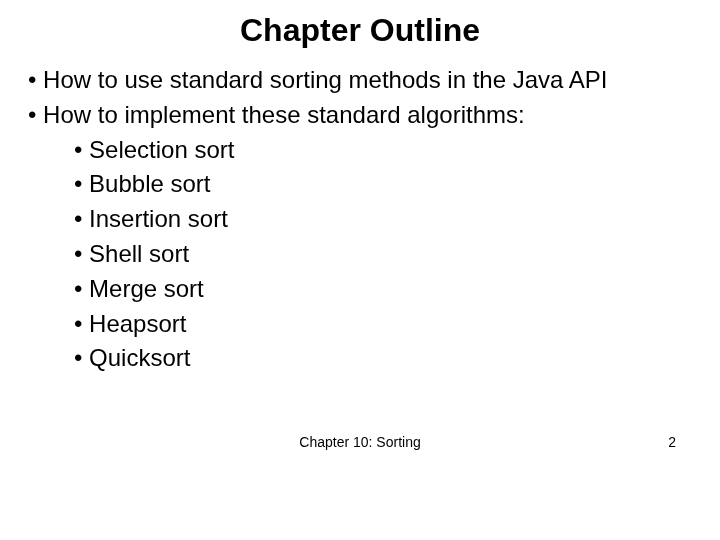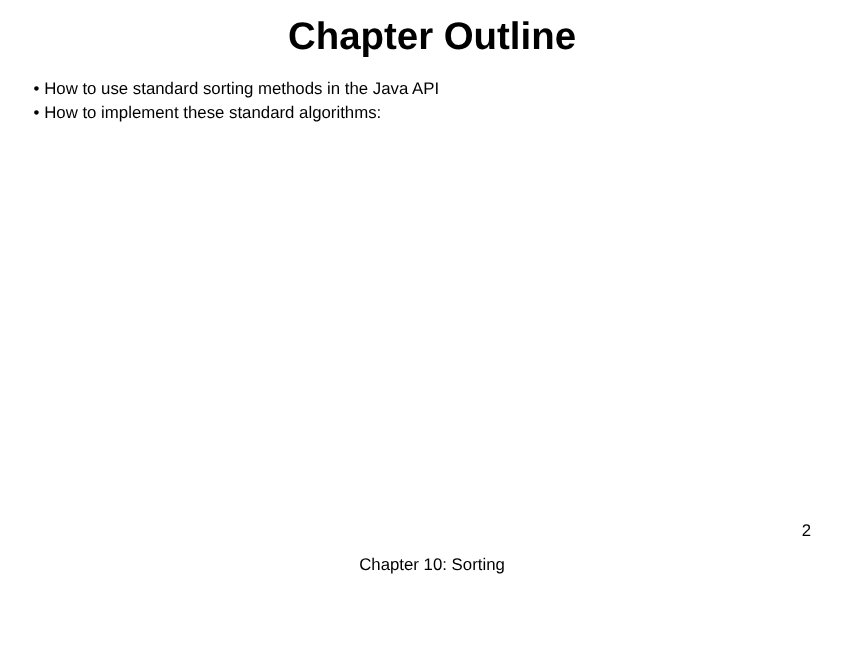--- a/index.html
+++ b/index.html
@@ -1,39 +1,48 @@
 <!DOCTYPE html>
 <html><head>
 <meta charset="utf-8">
 <style>
   * { margin: 0; padding: 0; box-sizing: border-box; }
   html, body { width: 720px; height: 540px; background: #fff; font-family: Arial, Helvetica, sans-serif; color: #000; }
   .slide { width: 720px; height: 456px; position: relative; padding: 12px 24px 0 24px; }
   .title { font-size: 32px; font-weight: bold; text-align: center; margin-bottom: 14px; }
-  .content { font-size: 14px; line-height: 1.45; }
+  .content { font-size: 24px; line-height: 1.45; }
   ul { list-style: none; }
   .lvl1 > li { padding-left: 20px; text-indent: -16px; }
   .lvl1 > li::before { content: "• "; }
   .lvl2 { margin-left: 26px; }
   .lvl2 > li { padding-left: 20px; text-indent: -16px; }
   .lvl2 > li::before { content: "• "; }
   .footer { position: absolute; bottom: 22px; left: 0; width: 100%; font-size: 14px; }
-  .footer-center { position: absolute; left: 50%; transform: translateX(-50%); margin-top: 28px; }
+  .footer-center { position: absolute; left: 50%; transform: translateX(-50%); }
   .footer-right { position: absolute; right: 44px; }
 </style>
 </head>
 <body>
 
 <div class="slide">
   <h1 class="title">Chapter Outline</h1>
 
   <div class="content">
     <ul class="lvl1">
       <li><span>How to use standard sorting methods in the Java API</span></li>
       <li><span>How to implement these standard algorithms:</span>
+        <ul class="lvl2">
+          <li><span>Selection sort</span></li>
+          <li><span>Bubble sort</span></li>
+          <li><span>Insertion sort</span></li>
+          <li><span>Shell sort</span></li>
+          <li><span>Merge sort</span></li>
+          <li><span>Heapsort</span></li>
+          <li><span>Quicksort</span></li>
+        </ul>
       </li>
     </ul>
   </div>
 
   <div class="footer">
     <span class="footer-center">Chapter 10: Sorting</span>
     <span class="footer-right">2</span>
   </div>
 </div>
 

